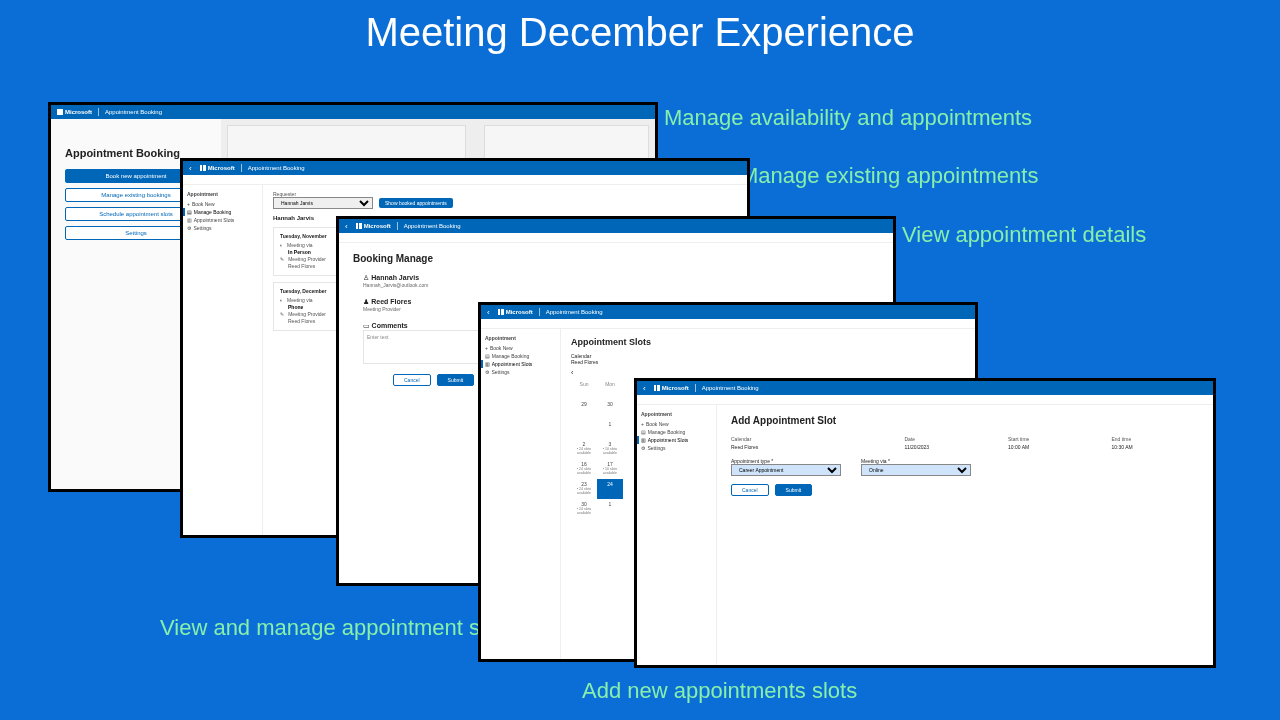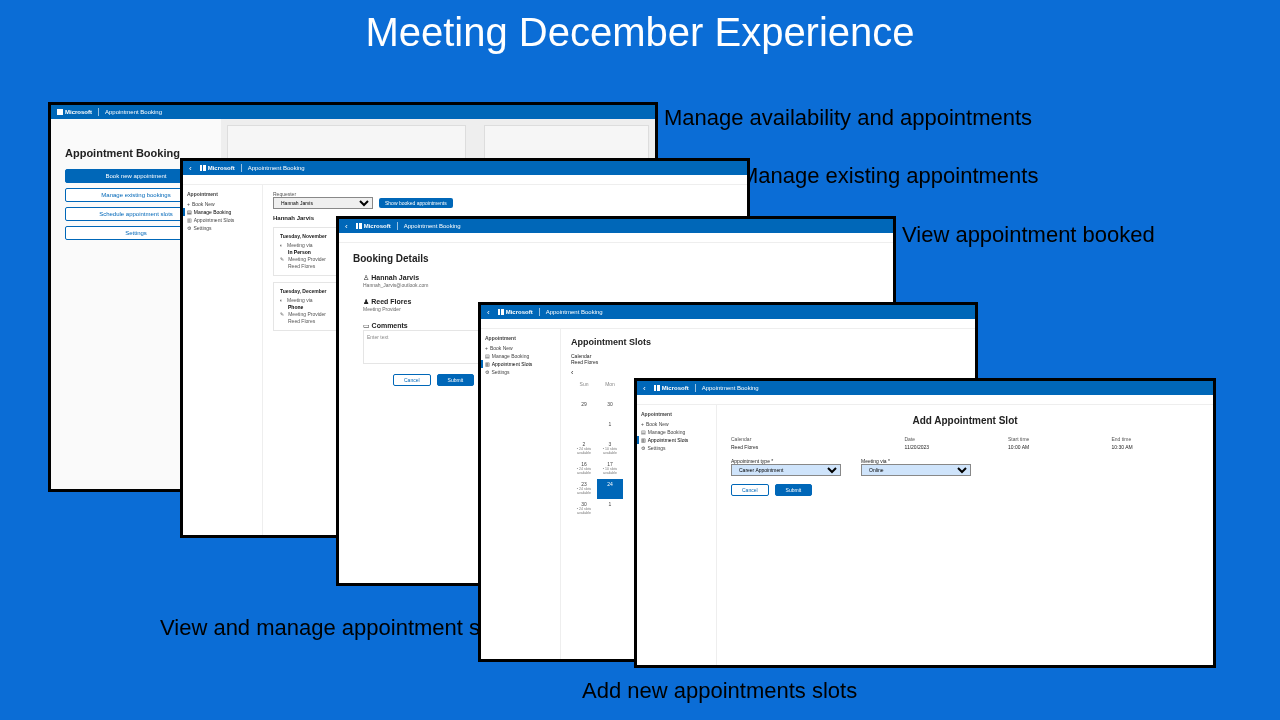--- a/index.html
+++ b/index.html
@@ -1,18 +1,18 @@
 <!DOCTYPE html>
 <html><head>
 <meta charset="utf-8">
 <style>
 * { box-sizing: border-box; margin: 0; padding: 0; }
 body { width: 1280px; height: 720px; background: #0b6dd6; font-family: "Segoe UI", Arial, sans-serif; overflow: hidden; position: relative; color: #fff; }
 .slide-title { position: absolute; top: 10px; left: 0; right: 0; text-align: center; font-size: 40px; font-weight: 400; }
-.caption { position: absolute; font-size: 22px; font-weight: 400; color: #000000; }
+.caption { position: absolute; font-size: 22px; font-weight: 400; color: #86efac; }
 .cap1 { top: 105px; left: 664px; }
 .cap2 { top: 163px; left: 740px; }
 .cap3 { top: 222px; left: 902px; }
 .cap4 { top: 615px; left: 160px; }
 .cap5 { top: 678px; left: 582px; }
 
 .mock { position: absolute; background: #fff; border: 3px solid #000; color: #222; overflow: hidden; font-size: 7px; }
 .topbar { background: #0067b8; height: 14px; display: flex; align-items: center; padding: 0 6px; color: #fff; gap: 6px; }
 .topbar .ms { font-weight: 600; font-size: 6px; display:flex; align-items:center; gap:2px;}
 .topbar .ms .sq { width:6px; height:6px; display:inline-grid; grid-template:1fr 1fr/1fr 1fr; gap:0.5px;}
@@ -69,35 +69,35 @@
 .cal .nav{font-size:7px;margin:3px 0;}
 .cal table{border-collapse:collapse;}
 .cal th,.cal td{width:26px;height:20px;text-align:center;font-size:5px;border:none;color:#444;position:relative;vertical-align:top;padding-top:2px;}
 .cal th{color:#888;font-weight:400;}
 .cal td.sel{background:#0067b8;color:#fff;}
 .cal .sub2{font-size:3.5px;color:#777;display:block;}
 
 .m5 { top: 378px; left: 634px; width: 582px; height: 290px; }
 .m5-body{display:flex;height:calc(100% - 24px);}
 .m5-main{flex:1;padding:10px 14px;}
-.m5-main h3{font-size:10px;font-weight:600;margin-bottom:10px;text-align:center;}
+.m5-main h3{font-size:10px;font-weight:600;margin-bottom:10px;}
 .m5-grid{display:grid;grid-template-columns:1.8fr 1fr 1fr 1fr;gap:2px 16px;font-size:5px;margin-bottom:8px;}
 .m5-grid .h{color:#555;}
 .m5-row2{display:flex;gap:20px;margin-top:6px;}
 .m5-row2 .fld{font-size:5px;}
 .m5-row2 select{font-size:5px;border:1px solid #888;padding:1px 3px;width:110px;background:#cfe4fb;}
 </style>
 </head>
 <body>
 
 <h1 class="slide-title">Meeting December Experience</h1>
 
 <div class="caption cap1">Manage availability and appointments</div>
 <div class="caption cap2">Manage existing appointments</div>
-<div class="caption cap3">View appointment booked</div>
+<div class="caption cap3">View appointment details</div>
 <div class="caption cap4">View and manage appointment slots</div>
 <div class="caption cap5">Add new appointments slots</div>
 
 <div class="mock m1">
   <div class="topbar">
     <span class="ms">
         <span class="sq">
           <span></span>
           <span></span>
           <span></span>
@@ -186,21 +186,21 @@
           <span></span>
         </span>
         <span>Microsoft</span>
       </span>
       <span class="divider"></span>
       <span class="app">Appointment Booking</span>
     </div>
   <div class="sub"></div>
   <div class="m3-body">
     <div class="m3-main">
-      <h3>Booking Details</h3>
+      <h3>Booking Manage</h3>
       <div class="sec"><span>♙</span>&nbsp;<span class="nm">Hannah Jarvis</span><div class="em">Hannah_Jarvis@outlook.com</div></div>
       <div class="sec"><span>♟</span>&nbsp;<span class="nm">Reed Flores</span><div class="em">Meeting Provider</div></div>
       <div class="sec"><span>▭</span>&nbsp;<span class="nm">Comments</span>
         <div class="comments">Enter text</div>
       </div>
       <div class="btnrow" style="margin-left:40px;">
         <span class="btn-s">Cancel</span>
         <span class="btn-p">Submit</span>
       </div>
     </div>

